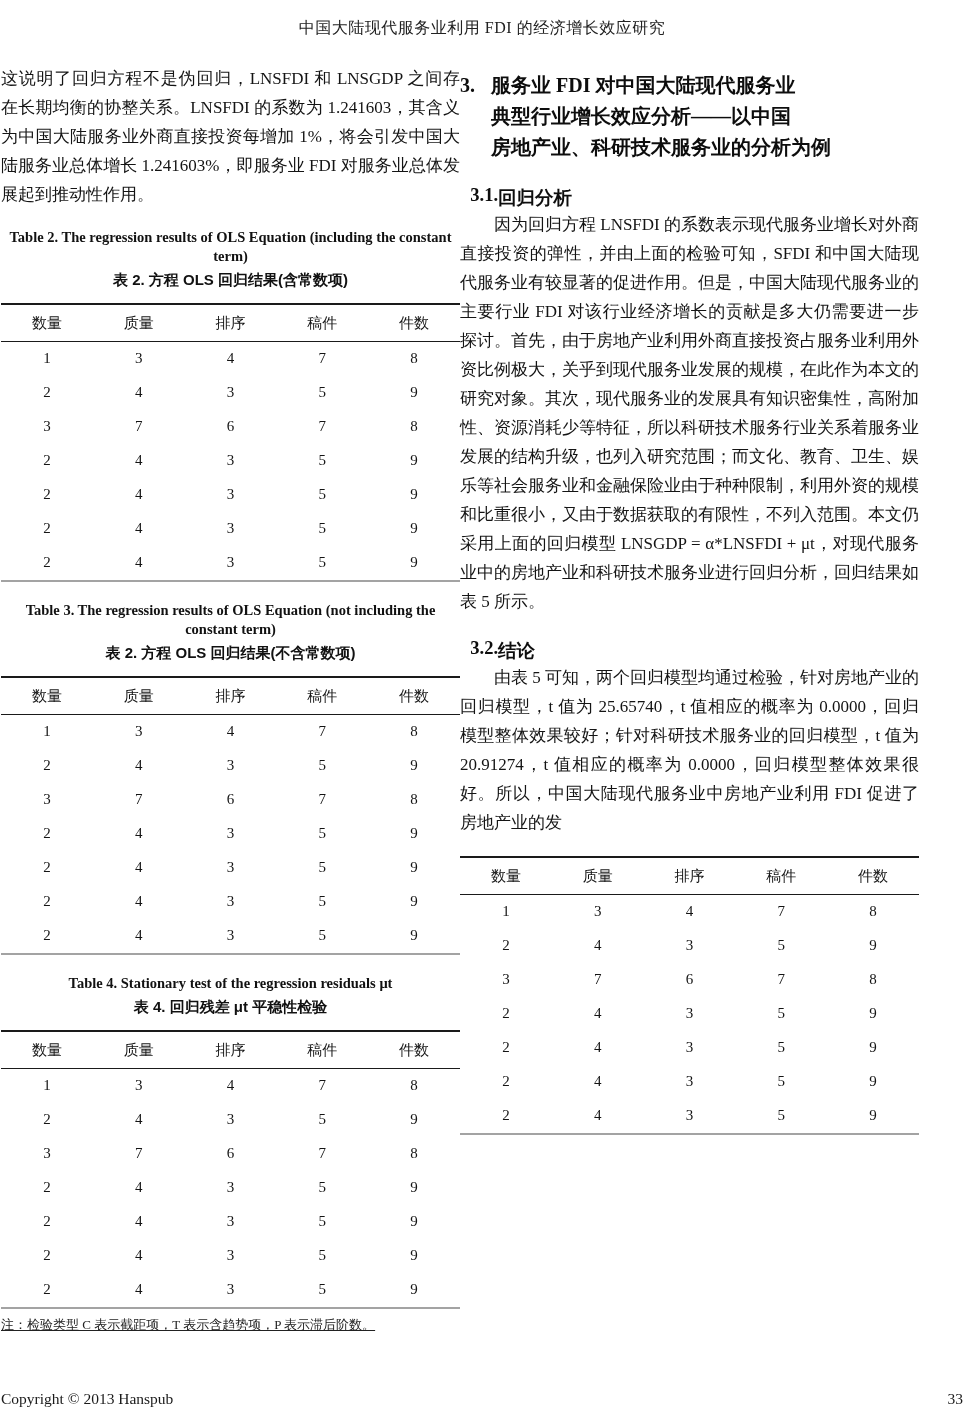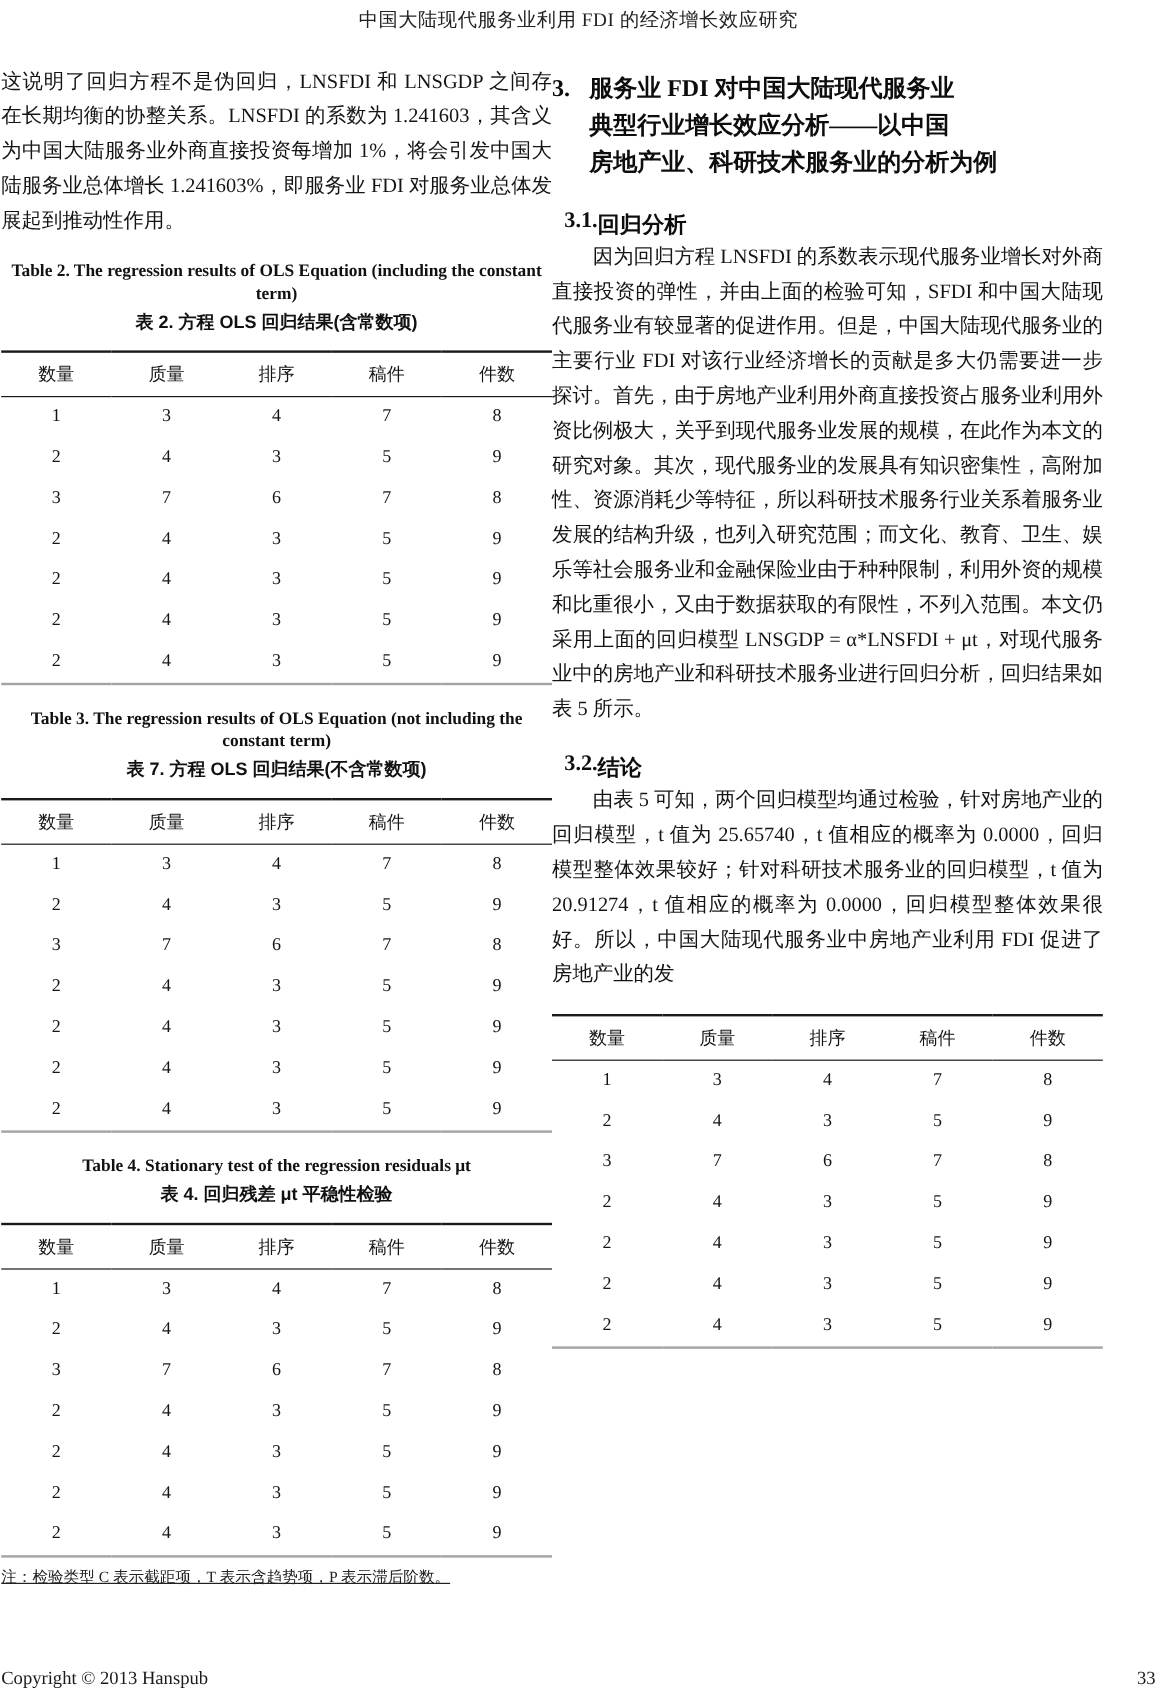--- a/index.html
+++ b/index.html
@@ -2,21 +2,21 @@
 <html><head>
 <meta charset="utf-8">
 <style>
   html,body{margin:0;padding:0;background:#ffffff;}
   body{
     width:964px;height:1414px;position:relative;overflow:hidden;
     color:#121212;
     font-family:"Liberation Serif","DejaVu Serif",serif;
   }
   .page-header{
-    text-align:center;padding-top:7px;font-size:16px;letter-spacing:.5px;color:#222;
+    text-align:center;padding-top:18px;font-size:16px;letter-spacing:.5px;color:#222;
   }
   .columns{display:flex;padding:0 1px;margin-top:25px;}
   .col{width:459px;flex:0 0 459px;}
   p.body-text{
     font-size:17px;line-height:29px;text-align:justify;margin:0;
     text-justify:inter-character;color:#141414;
   }
   p.indented{text-indent:2em;}
   
   .tbl-caption{text-align:center;font-weight:bold;margin:0;}
@@ -123,21 +123,21 @@
             <td>4</td>
             <td>3</td>
             <td>5</td>
             <td>9</td>
           </tr>
         </tbody>
       </table>
 
     <div class="tbl-caption mt-caption">
       <div class="cap-en">Table 3. The regression results of OLS Equation (not including the constant term)</div>
-      <div class="cap-cn">表 7. 方程 OLS 回归结果(不含常数项)</div>
+      <div class="cap-cn">表 2. 方程 OLS 回归结果(不含常数项)</div>
     </div>
     <table class="data">
         <thead>
           <tr>
             <th>数量</th>
             <th>质量</th>
             <th>排序</th>
             <th>稿件</th>
             <th>件数</th>
           </tr>

